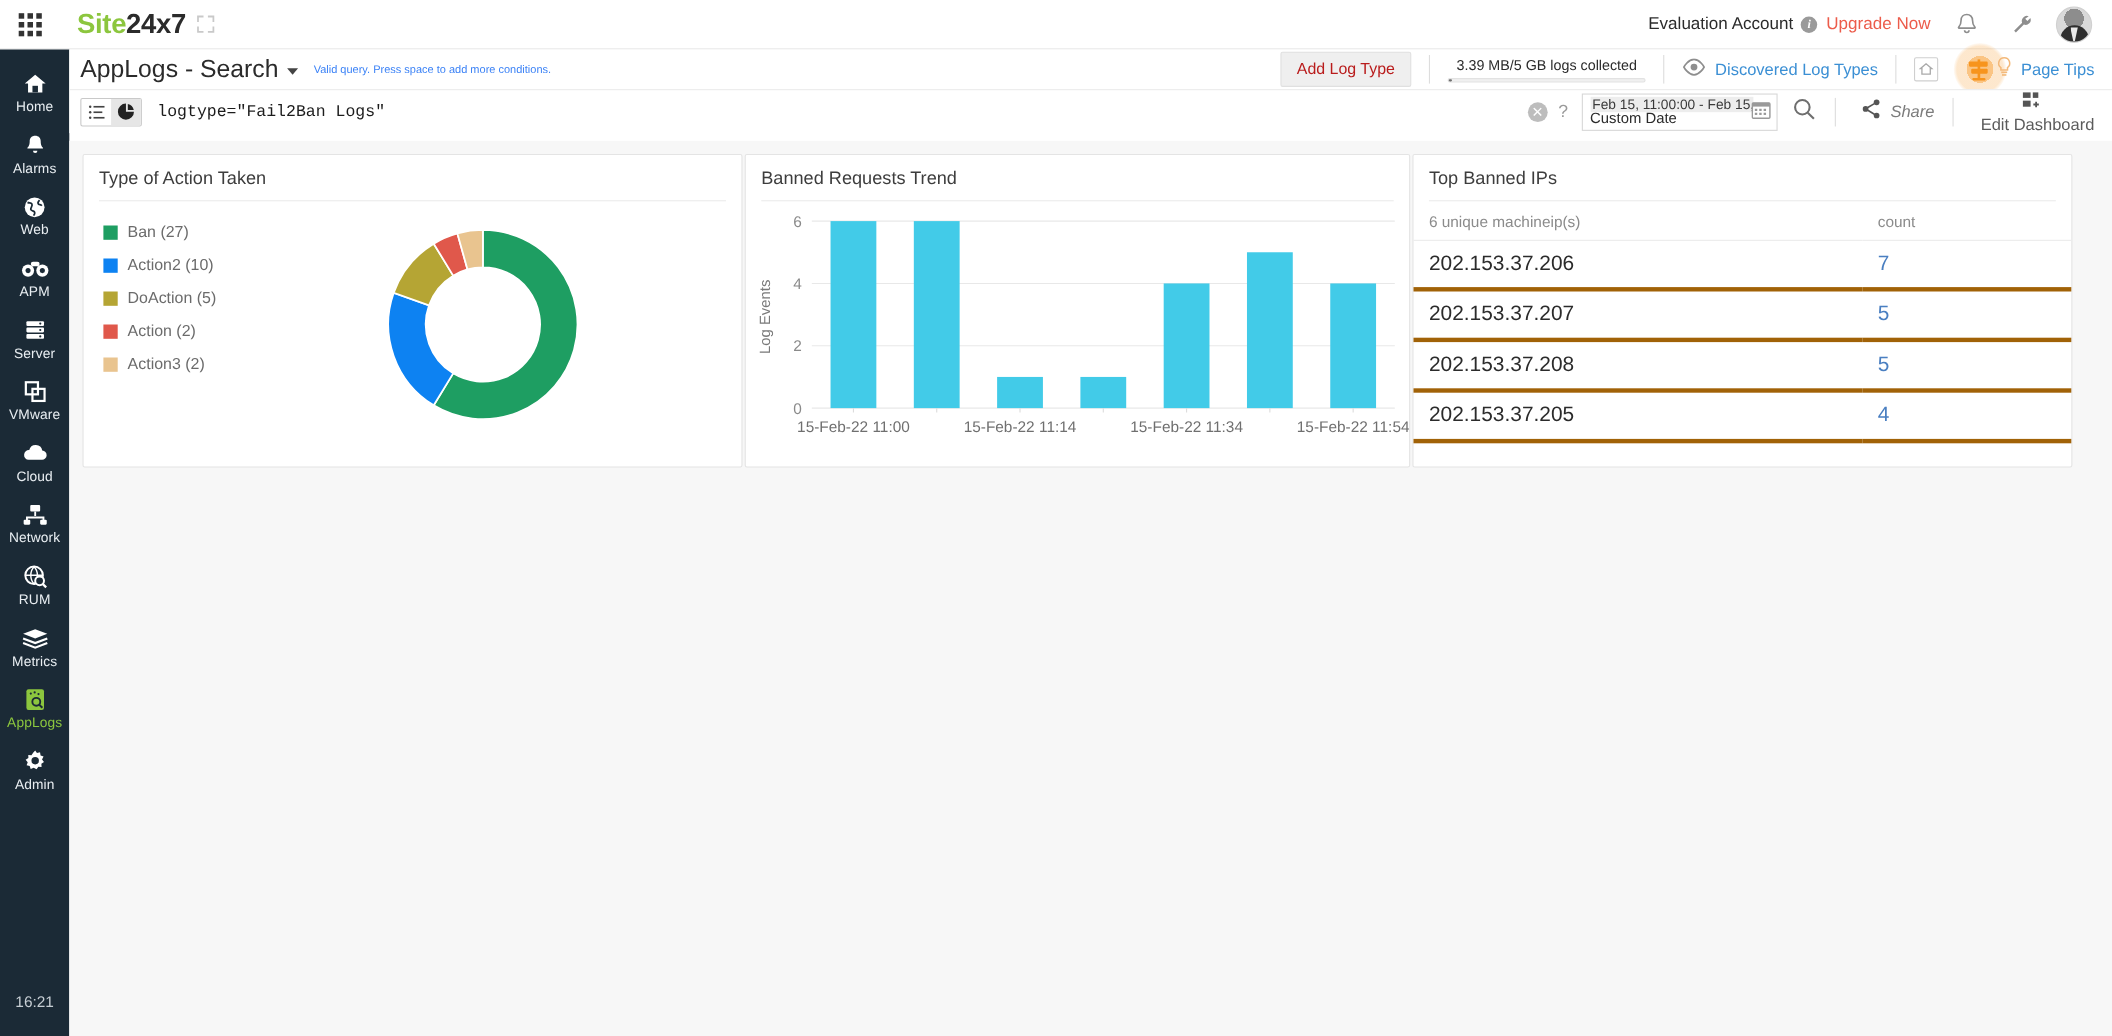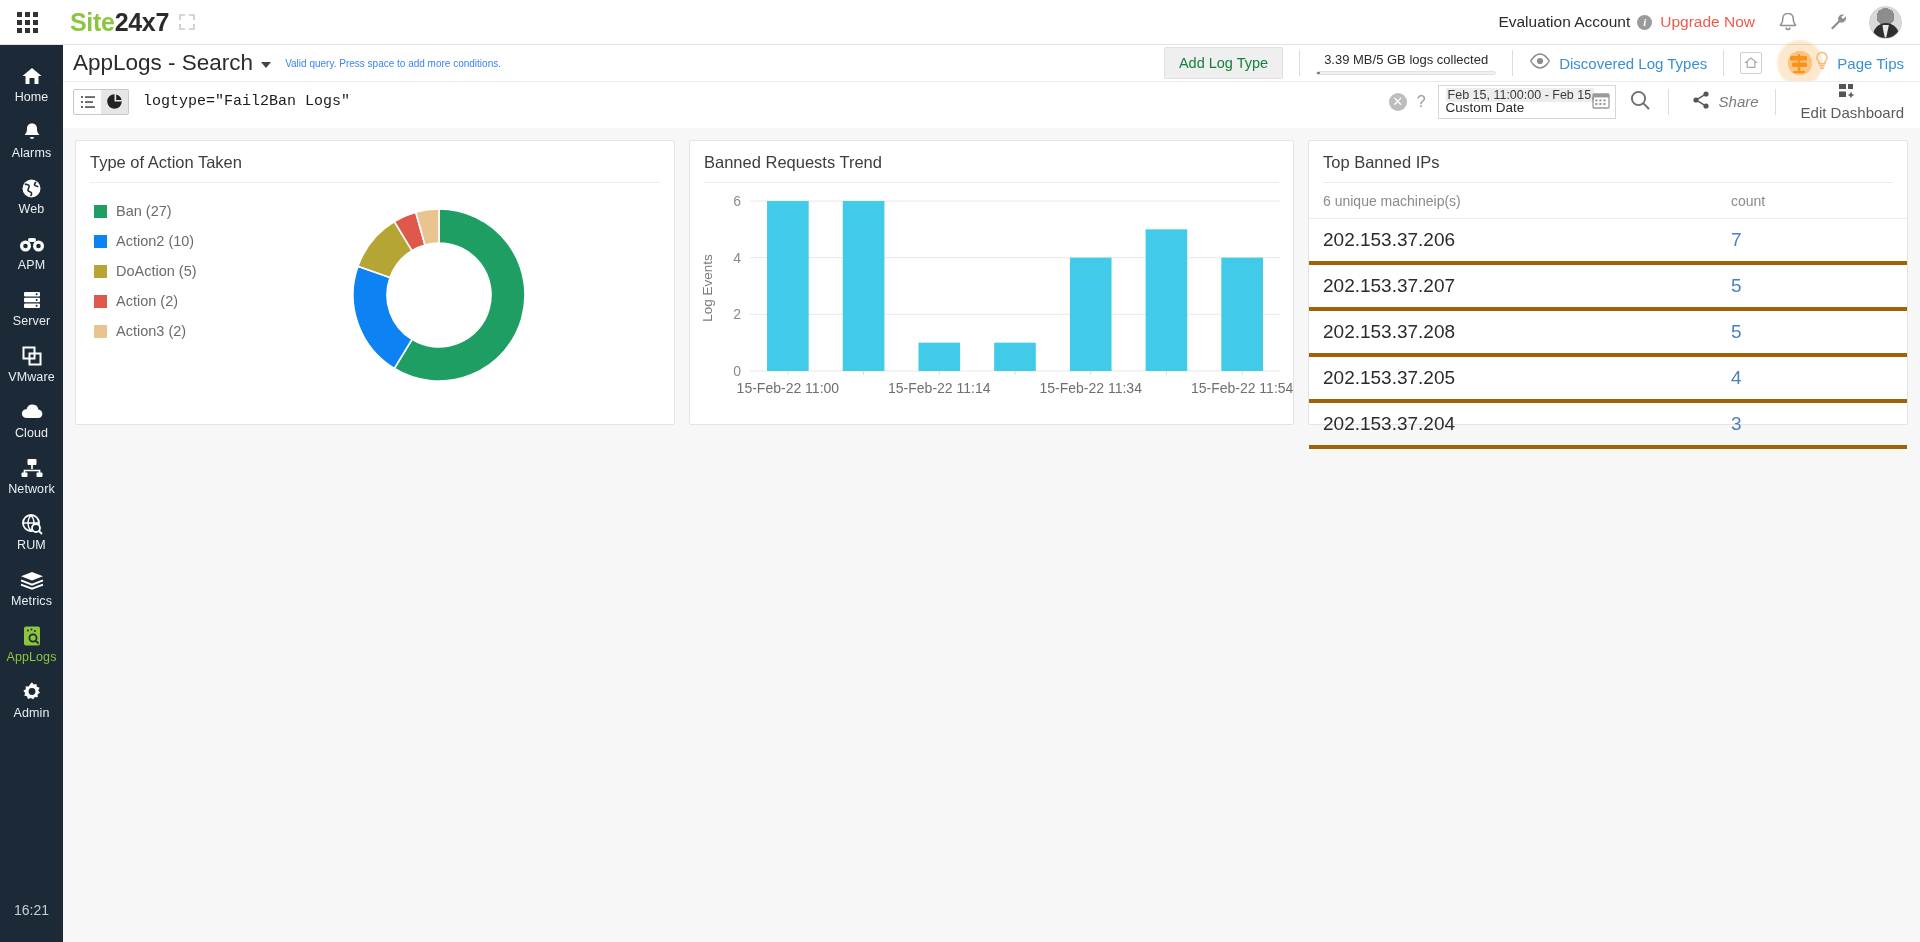--- a/index.html
+++ b/index.html
@@ -56,21 +56,21 @@
   
   .pagehead { position: absolute; top: 45px; left: 63px; width: 1857px; height: 36px;
     background: #fff; display: flex; align-items: center; }
   .ptitle { font-size: 22.5px; color: #2b2b2b; margin-left: 10px; cursor: pointer; }
   .caret-d { width: 0; height: 0; border-left: 5px solid transparent; border-right: 5px solid transparent;
     border-top: 6px solid #444; margin-left: 8px; margin-top: 4px; cursor: pointer; }
   .validmsg { font-size: 10px; color: #3b82f6; margin-left: 14px; }
 
   .headright { margin-left: auto; display: flex; align-items: center; height: 36px; padding-right: 16px; }
   .addlog-btn { background: #efefef; border: 1px solid #e0e0e0; border-radius: 2px;
-    font-size: 14.5px; color: #15803d; padding: 7px 14px; cursor: pointer; }
+    font-size: 14.5px; color: #b91c1c; padding: 7px 14px; cursor: pointer; }
   .vdiv { width: 1px; height: 26px; background: #ddd; margin: 0 16px; }
   .quota { width: 180px; position: relative; }
   .quota .qtxt { font-size: 13px; color: #2b2b2b; text-align: center; white-space: nowrap; }
   .quota .qbar { margin-top: 4px; height: 4px; background: #f0f0f0; border: 1px solid #e2e2e2; border-radius: 2px; position: relative; }
   .quota .qfill { position: absolute; left: 0; top: 0; bottom: 0; width: 3px; background: #6f6f6f; border-radius: 2px; }
   .eye { margin-right: 8px; }
   .link-blue { font-size: 15px; color: #3b8fd4; cursor: pointer; white-space: nowrap; }
   .tipwrap { position: relative; display: flex; align-items: center; margin-left: 10px; }
   .glow { position: absolute; left: 14px; top: 50%; transform: translate(-50%,-50%);
     width: 48px; height: 48px; border-radius: 50%;
@@ -98,21 +98,21 @@
   .cal-ico { position: absolute; right: 5px; top: 50%; transform: translateY(-50%); }
   .searchbtn { margin-left: 12px; cursor: pointer; }
   .sharegrp { display: flex; align-items: center; margin-left: 6px; cursor: pointer; }
   .sharetxt { font-size: 15px; color: #7c7c7c; margin-left: 8px; font-style: italic; }
   .editdash { display: flex; align-items: center; cursor: pointer; }
   .editxt { font-size: 15px; color: #5b5b5b; margin-left: 9px; }
 
   
   .content { position: absolute; top: 128px; left: 63px; width: 1857px; height: 814px;
     background: #f7f7f7; padding: 12px; }
-  .cards { display: flex; gap: 14px; }
+  .cards { display: flex; gap: 2px; }
   .card { background: #fff; border: 1px solid #e4e4e4; border-radius: 2px; }
   .card-title { font-size: 16.5px; color: #3d3d3d; padding: 12px 14px 10px; }
   .card-rule { height: 1px; background: #ececec; margin: 0 14px; }
   .c1 { width: 600px; height: 285px; }
   .c2 { width: 605px; height: 285px; }
   .c3 { width: 600px; height: 285px; }
 
   .donut-wrap { display: flex; height: 232px; }
   .legend { padding: 20px 0 0 18px; width: 195px; }
   .lg-row { display: flex; align-items: center; margin-bottom: 14px; cursor: pointer; }
@@ -538,22 +538,18 @@
               <td class="cnt">5</td>
             </tr>
             <tr>
               <td>202.153.37.208</td>
               <td class="cnt">5</td>
             </tr>
             <tr>
               <td>202.153.37.205</td>
               <td class="cnt">4</td>
             </tr>
-            <tr>
-              <td>202.153.37.204</td>
-              <td class="cnt">3</td>
-            </tr>
           </tbody>
       </table>
     </div>
 
   </div>
 </div>
 
 </body></html>

